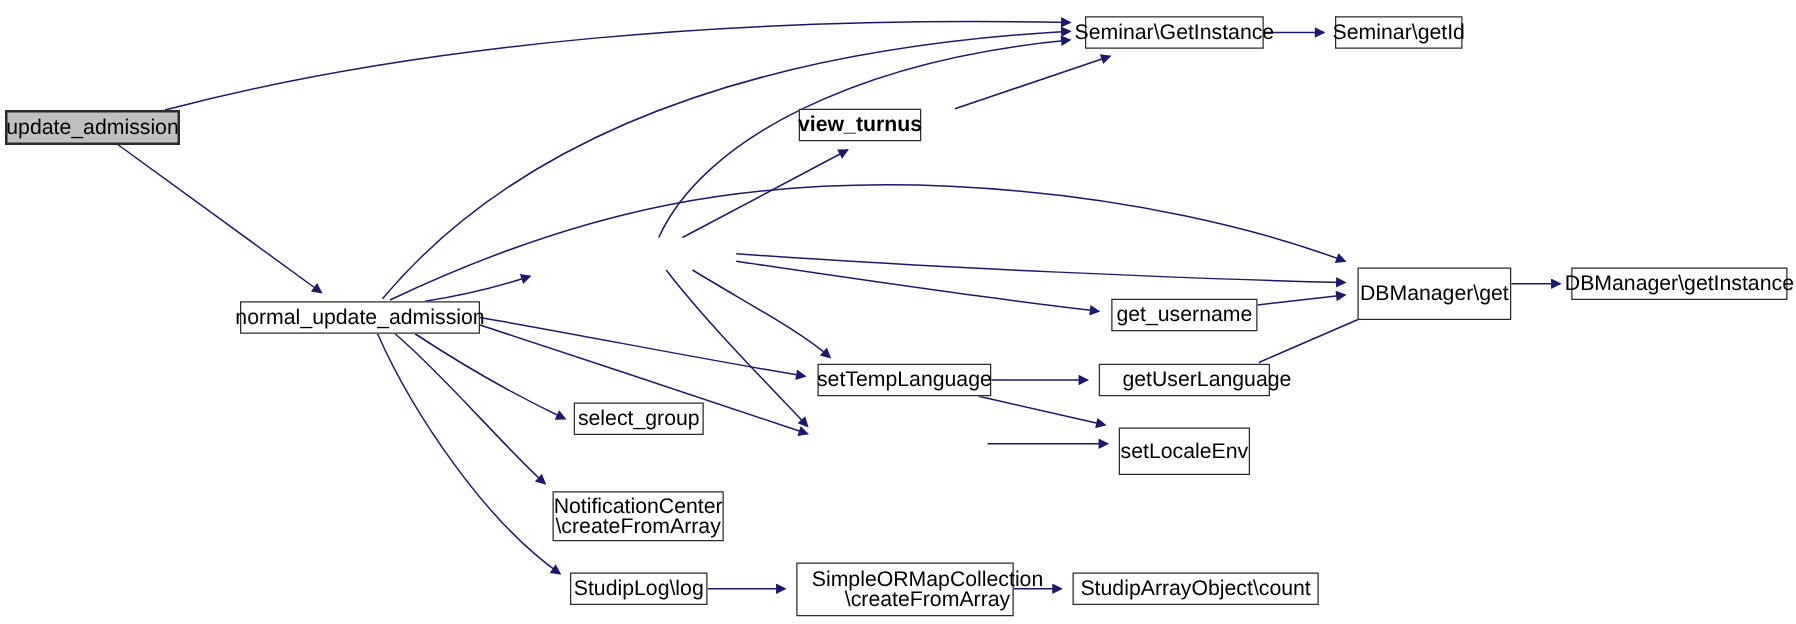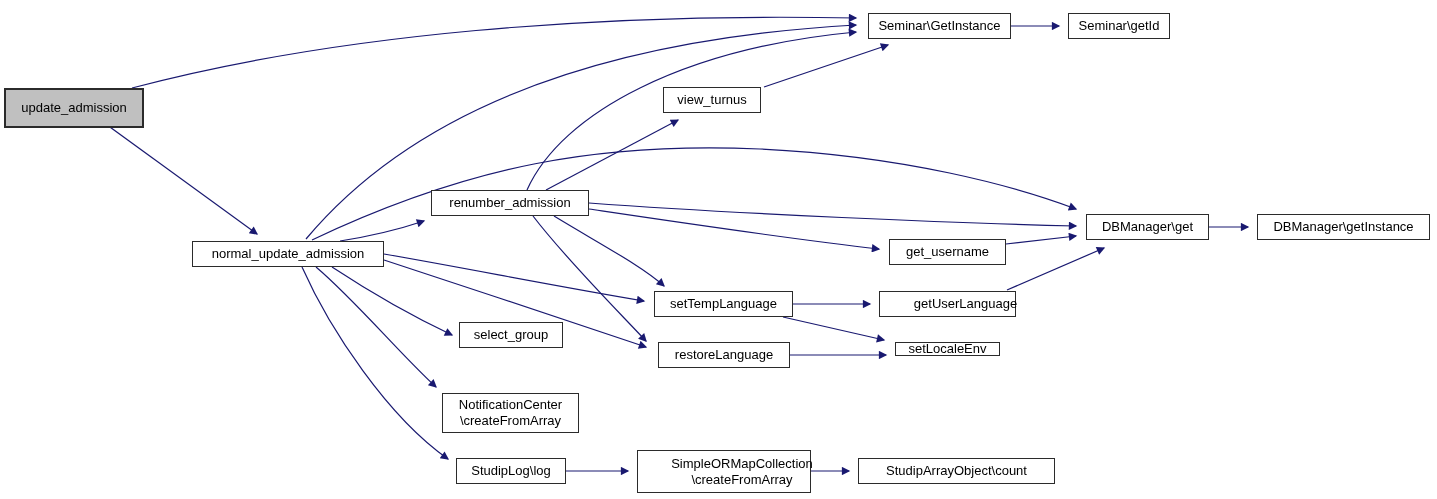--- a/index.html
+++ b/index.html
@@ -20,21 +20,21 @@
     fill: none;
     stroke: #191970;
     stroke-width: 1.2;
   }
   .node {
     position: absolute;
     box-sizing: border-box;
     background: #ffffff;
     border: 1px solid #2b2b2b;
     color: #000000;
-    font-size: 13px;
+    font-size: 17px;
     line-height: 16px;
     display: flex;
     align-items: center;
     justify-content: center;
     text-align: center;
     white-space: pre-line;
     cursor: pointer;
   }
   .node.highlight {
     background: #c0c0c0;
@@ -75,45 +75,43 @@
     <path class="edge" d="M1209,227 L1248,227" marker-end="url(#arrow)"></path>
     <path class="edge" d="M1006,244 L1076,236" marker-end="url(#arrow)"></path>
     <path class="edge" d="M793,304 L870,304" marker-end="url(#arrow)"></path>
     <path class="edge" d="M783,317 L884,340" marker-end="url(#arrow)"></path>
     <path class="edge" d="M1007,290 L1104,248" marker-end="url(#arrow)"></path>
     <path class="edge" d="M790,355 L886,355" marker-end="url(#arrow)"></path>
     <path class="edge" d="M566,471 L628,471" marker-end="url(#arrow)"></path>
     <path class="edge" d="M811,471 L849,471" marker-end="url(#arrow)"></path>
   </svg>
 
-  <div class="node highlight" style="left:4px; top:88px; width:140px; height:40px;">update_admission</div>
+  <div class="node highlight" style="left:4px; top:88px; width:140px; height:28px;">update_admission</div>
 
   <div class="node" style="left:192px; top:241px; width:192px; height:26px;">normal_update_admission</div>
 
-  <div class="node" style="left:431px; top:190px; width:158px; height:26px;">renumber_admission</div>
 
-  <div class="node" style="left:663px; top:87px; width:98px; height:26px;">view_turnus</div>
+  <div class="node" style="left:639px; top:87px; width:98px; height:26px;font-weight:bold;">view_turnus</div>
 
   <div class="node" style="left:868px; top:13px; width:143px; height:26px;">Seminar\GetInstance</div>
 
   <div class="node" style="left:1068px; top:13px; width:102px; height:26px;">Seminar\getId</div>
 
-  <div class="node" style="left:1086px; top:214px; width:123px; height:26px;">DBManager\get</div>
+  <div class="node" style="left:1086px; top:214px; width:123px; height:42px;">DBManager\get</div>
 
   <div class="node" style="left:1257px; top:214px; width:173px; height:26px;">DBManager\getInstance</div>
 
   <div class="node" style="left:889px; top:239px; width:117px; height:26px;">get_username</div>
 
   <div class="node" style="left:654px; top:291px; width:139px; height:26px;">setTempLanguage</div>
 
   <div class="node" style="left:879px; top:291px; width:137px; height:26px;padding-left:36px;">getUserLanguage</div>
 
-  <div class="node" style="left:658px; top:342px; width:132px; height:26px;">restoreLanguage</div>
 
-  <div class="node" style="left:895px; top:342px; width:105px; height:14px;">setLocaleEnv</div>
+  <div class="node" style="left:895px; top:342px; width:105px; height:38px;">setLocaleEnv</div>
 
   <div class="node" style="left:459px; top:322px; width:104px; height:26px;">select_group</div>
 
   <div class="node" style="left:442px; top:393px; width:137px; height:40px;">NotificationCenter
 \createFromArray</div>
 
   <div class="node" style="left:456px; top:458px; width:110px; height:26px;">StudipLog\log</div>
 
   <div class="node" style="left:637px; top:450px; width:174px; height:43px;padding-left:36px;">SimpleORMapCollection
 \createFromArray</div>

